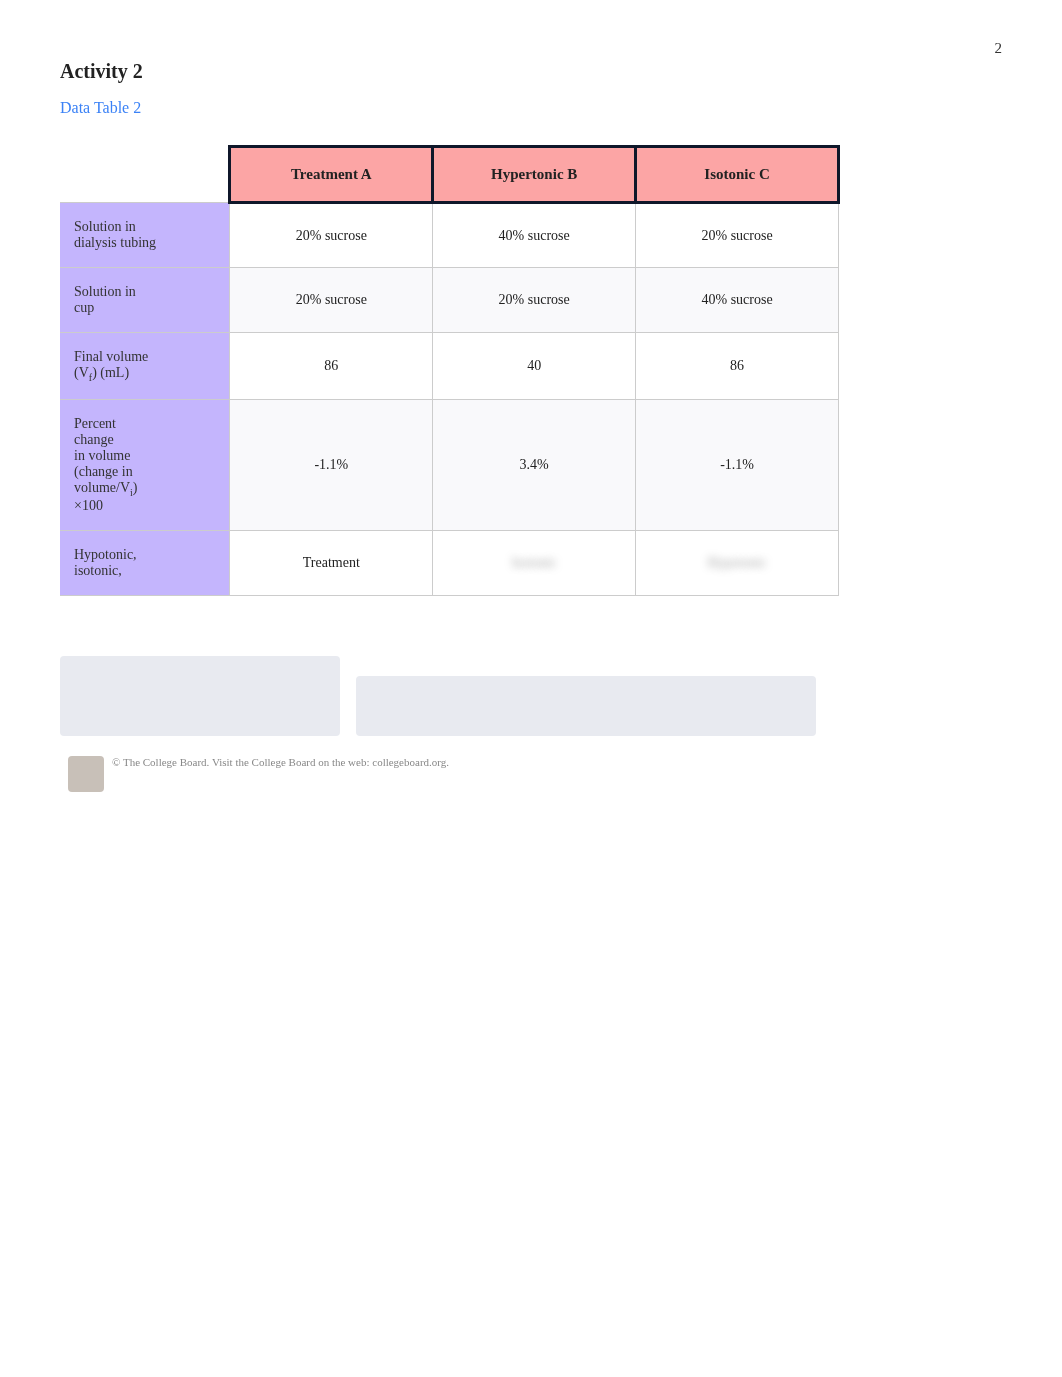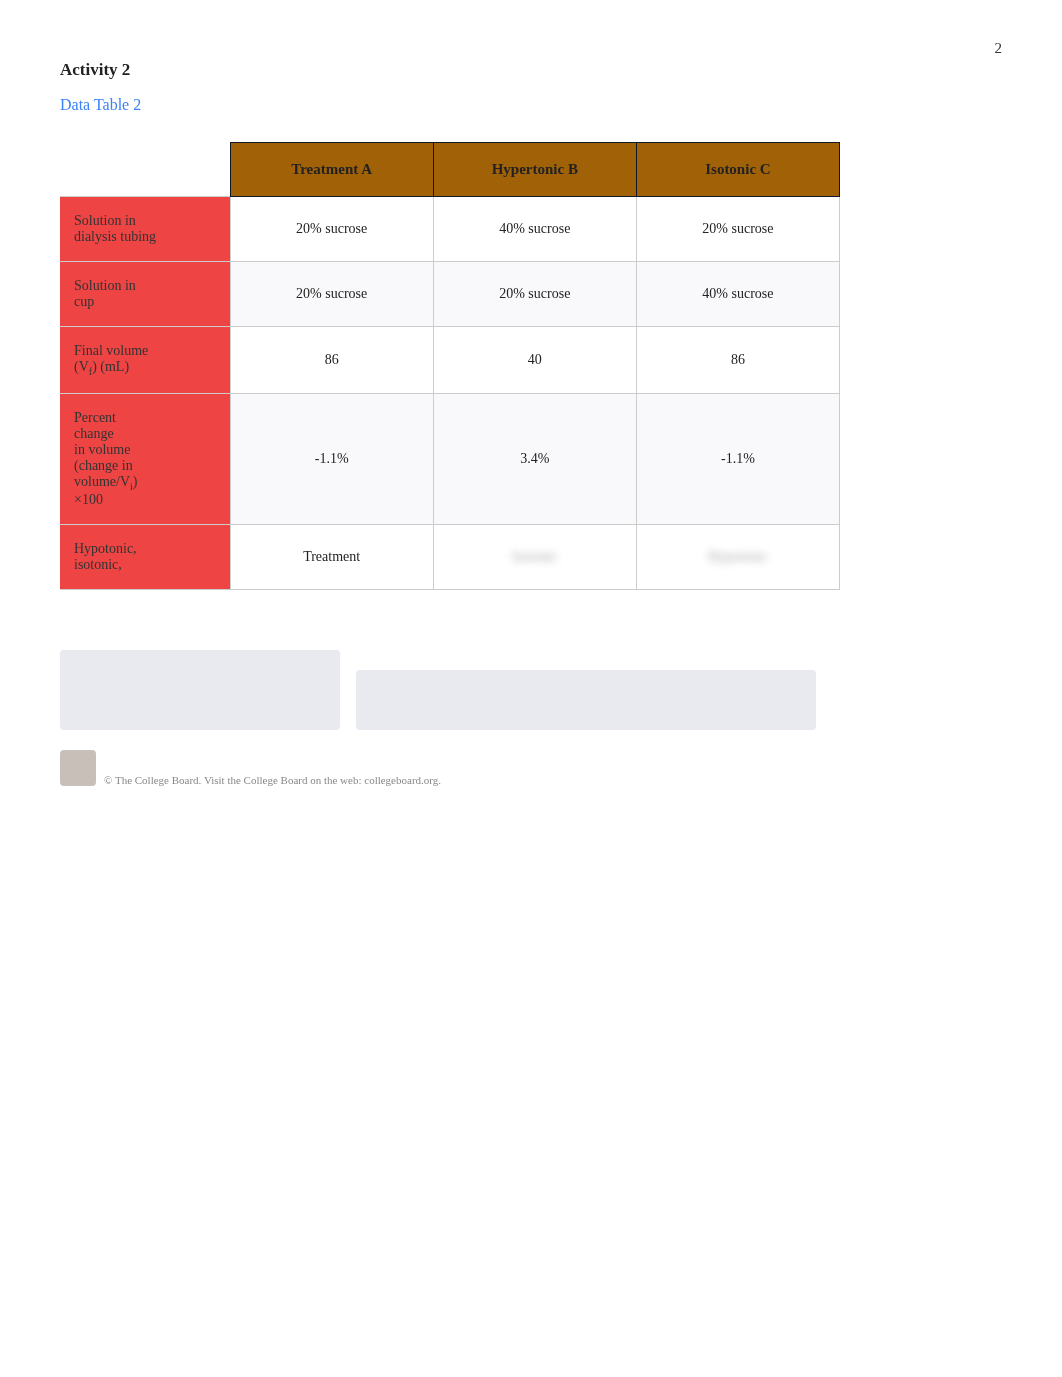--- a/index.html
+++ b/index.html
@@ -16,21 +16,21 @@
 
     .page-number {
       position: absolute;
       top: 40px;
       right: 60px;
       font-size: 15px;
       color: #333;
     }
 
     .activity-title {
-      font-size: 17px;
+      font-size: 20px;
       font-weight: bold;
       margin-bottom: 16px;
       margin-top: 20px;
     }
 
     .data-table-label {
       font-size: 16px;
       color: #3b82f6;
       margin-bottom: 28px;
     }
@@ -40,43 +40,43 @@
       border-collapse: collapse;
       margin-left: 0;
     }
 
     table {
       width: 780px;
       border-collapse: collapse;
     }
 
     thead tr th {
-      background-color: #a16207;
+      background-color: #fca5a5;
       font-weight: bold;
       font-size: 15px;
       text-align: center;
       padding: 18px 12px;
-      border: 1px solid #0f172a;
+      border: 3px solid #0f172a;
       vertical-align: middle;
     }
 
     thead tr th:first-child {
       background-color: transparent;
       border: none;
     }
 
     tbody tr td {
       border: 1px solid #ccc;
       padding: 16px 14px;
       vertical-align: middle;
       font-size: 14px;
     }
 
     tbody tr td:first-child {
-      background-color: #ef4444;
+      background-color: #c4b5fd;
       font-size: 14px;
       color: #333;
       width: 170px;
       border-left: none;
     }
 
     tbody tr td:not(:first-child) {
       text-align: center;
       background-color: #fff;
       width: 203px;
@@ -111,22 +111,23 @@
       height: 60px;
       background: #e8eaf0;
       border-radius: 4px;
     }
 
     .footer-text {
       margin-top: 20px;
       font-size: 11px;
       color: #888;
       display: flex;
-      align-items: flex-end;
+      align-items: flex-start;
       gap: 8px;
+      margin-left: 8px;
     }
 
     .footer-icon {
       width: 36px;
       height: 36px;
       background: #c8c0b8;
       border-radius: 4px;
       flex-shrink: 0;
     }
 

